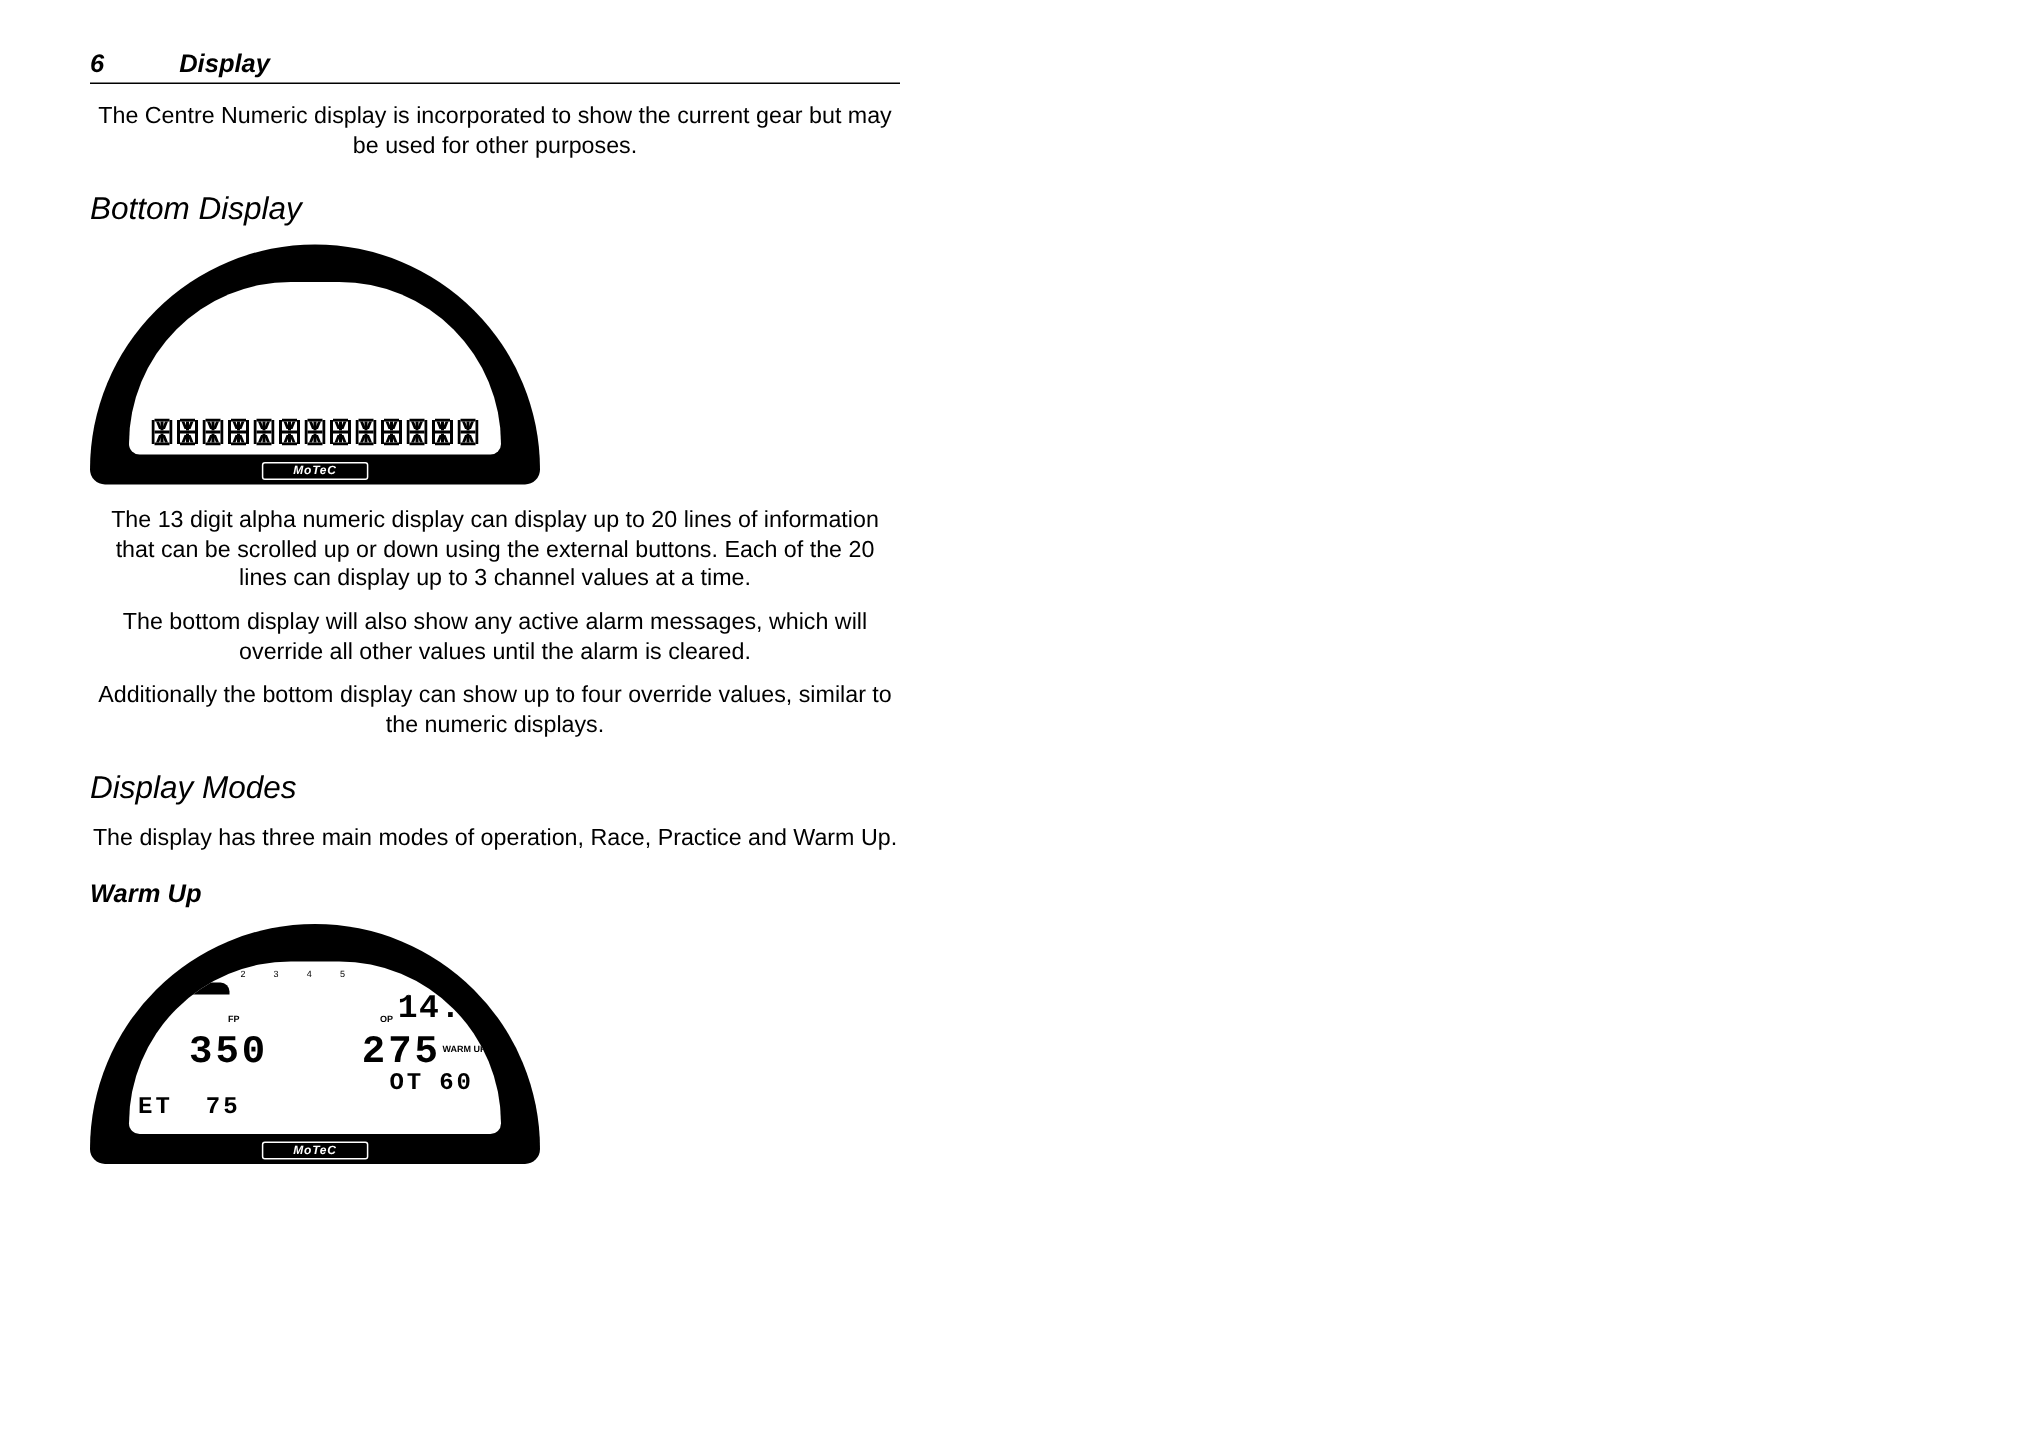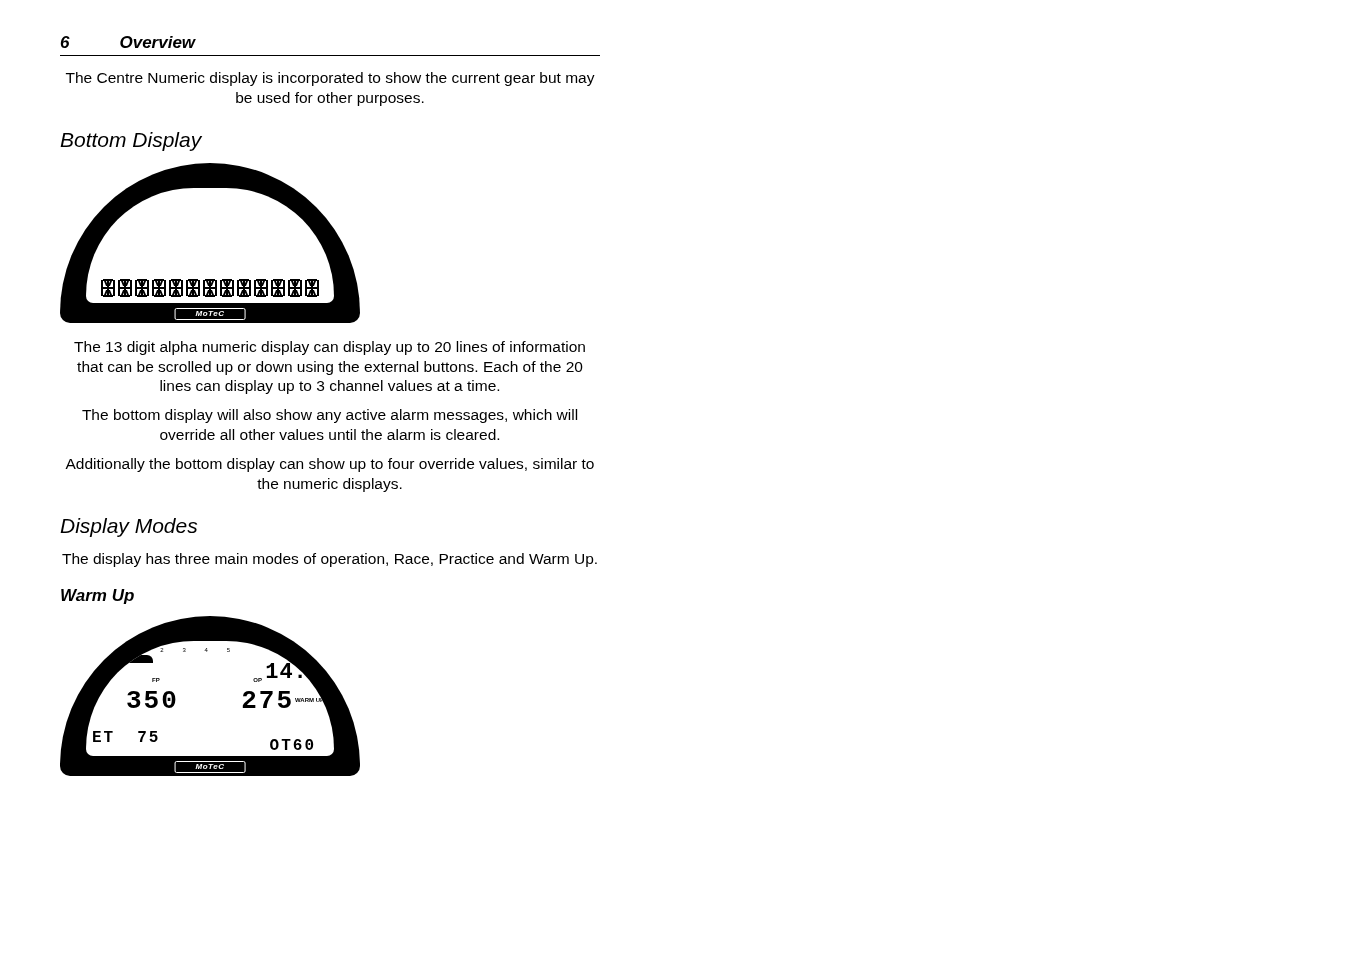--- a/index.html
+++ b/index.html
@@ -125,33 +125,33 @@
   .big-seg   { font-size: 26px; letter-spacing: 2px; }
 
   .f2 .topright {
     position:absolute; top:18px; right:12px;
     font-size:22px;
   }
   .f2 .left-num  { position:absolute; top:44px; left:40px; }
   .f2 .right-num { position:absolute; top:44px; right:40px; }
   .f2 .mode-label { position:absolute; top:56px; right:10px; font-size:6px; font-weight:700;}
   .f2 .bottom-left  { position:absolute; bottom:8px; left:6px; display:flex; gap:22px; align-items:baseline;}
-  .f2 .bottom-right { position:absolute; bottom:0; right:18px; display:flex; align-items:baseline;margin-left:28px;}
+  .f2 .bottom-right { position:absolute; bottom:24px; right:18px; display:flex; gap:10px; align-items:baseline;margin-left:28px;}
   .f2 .fp-lbl { position:absolute; top:36px; left:66px; font-size:6px; font-weight:700;}
   .f2 .op-lbl { position:absolute; top:36px; right:72px; font-size:6px; font-weight:700;}
   .f2 .tach-6 { position:absolute; top:22px; right:60px; font-size:6px;}
 </style>
 </head>
 <body>
 
 <div class="page">
 
   <div class="hdr">
     <span class="pnum">6</span>
-    <span class="chap">Overview</span>
+    <span class="chap">Display</span>
   </div>
 
   <p>The Centre Numeric display is incorporated to show the current gear but may be used for other purposes.</p>
 
   <h2>Bottom Display</h2>
 
   <div class="dash-figure">
     <div class="bezel">
       <div class="bezel-cutout f1">
         <div class="alphanum-row" id="alphanum-row">

